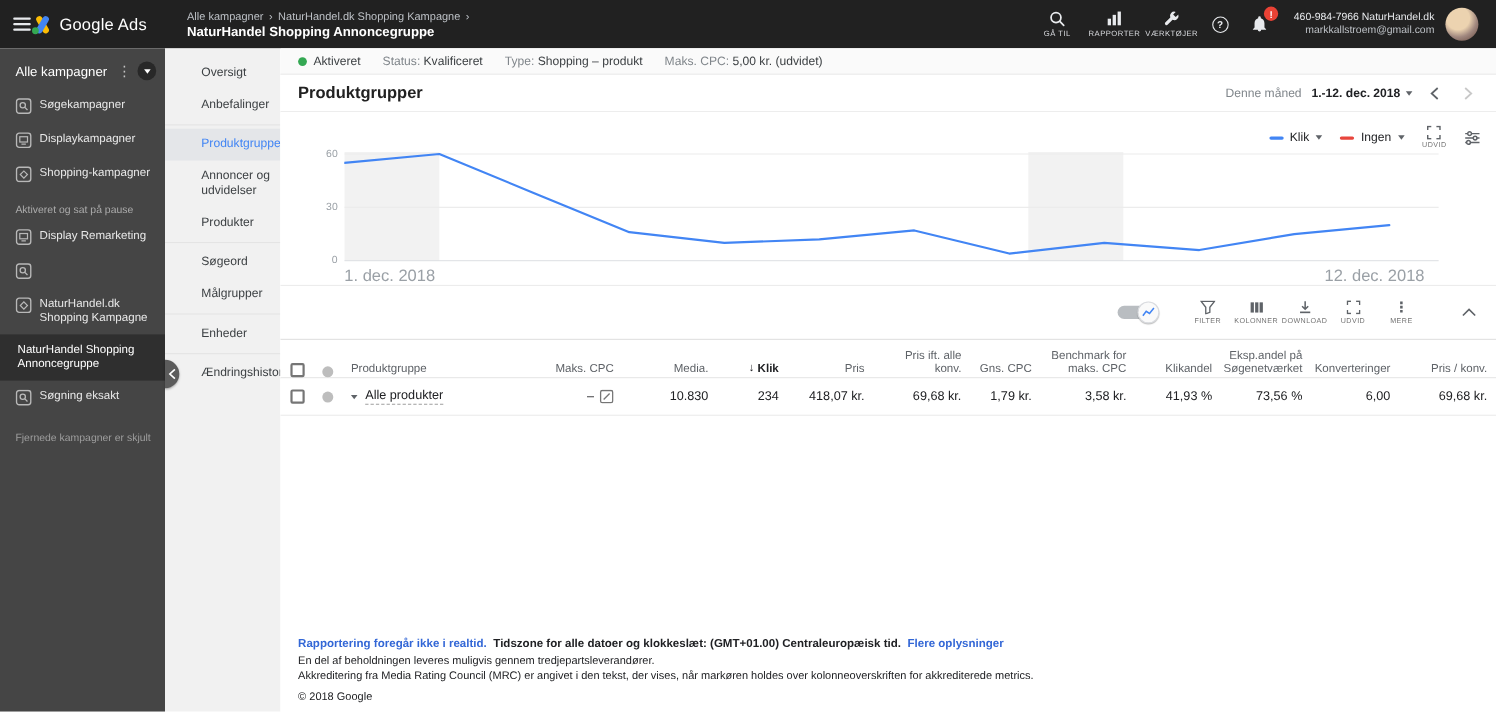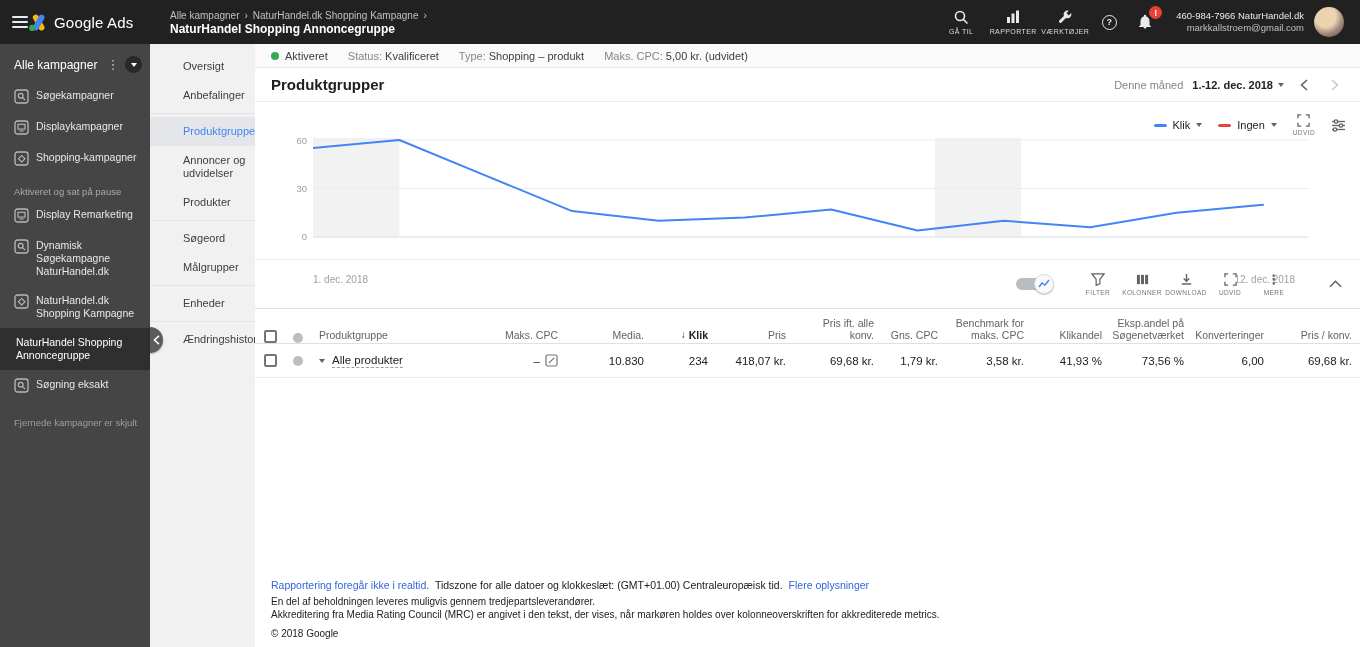--- a/index.html
+++ b/index.html
@@ -70,21 +70,21 @@
   .nav-chev{width:22px;height:22px;display:flex;align-items:center;justify-content:center;cursor:pointer;}
 
   .chart-sec{height:158px;flex:0 0 158px;position:relative;border-bottom:1px solid #ececec;background:#fff;}
   .chart-controls{position:absolute;top:12px;right:14px;display:flex;align-items:center;gap:16px;}
   .metric-chip{display:flex;align-items:center;gap:6px;cursor:pointer;font-size:11px;color:#202124;}
   .swatch{width:13px;height:3px;border-radius:1.5px;display:inline-block;background:#999;}
   .chart-btn{display:flex;flex-direction:column;align-items:center;gap:2px;cursor:pointer;color:#5f6368;}
   .lab{font-size:6.5px;letter-spacing:.4px;color:#757575;white-space:nowrap;}
   .ytick{position:absolute;width:22px;text-align:right;font-size:9.5px;color:#9aa0a6;left:30px;}
   #chart-svg{position:absolute;left:58px;top:36px;}
-  .xlab{position:absolute;font-size:10px;color:#9aa0a6;top:140px;margin-top:32px;}
+  .xlab{position:absolute;font-size:15px;color:#9aa0a6;top:140px;}
 
   .toolbar{height:48px;flex:0 0 48px;display:flex;align-items:center;justify-content:flex-end;padding:0 8px 0 16px;background:#fff;}
   .chart-toggle{display:flex;align-items:center;margin-right:22px;cursor:pointer;position:relative;width:38px;height:20px;}
   .toggle-track{position:absolute;left:0;top:4px;width:32px;height:12px;background:#b9bdc1;border-radius:6px;}
   .toggle-knob{position:absolute;right:0;top:0;width:20px;height:20px;border-radius:50%;background:#fafafa;border:1px solid #dadce0;box-shadow:0 1px 1px rgba(0,0,0,.25);display:flex;align-items:center;justify-content:center;}
   .tool-btn{width:44px;display:flex;flex-direction:column;align-items:center;gap:3px;cursor:pointer;color:#5f6368;}
   .more-glyph{font-size:13px;line-height:13px;color:#5f6368;font-weight:bold;}
   .collapse-up{margin-left:22px;width:34px;display:flex;align-items:center;justify-content:center;cursor:pointer;}
 
   .tbl-header{display:flex;align-items:flex-end;border-top:1px solid #e0e0e0;border-bottom:1px solid #e0e0e0;min-height:36px;font-size:10.5px;line-height:12px;color:#5f6368;background:#fff;}
@@ -107,21 +107,21 @@
   .col-pkonv{width:88px;flex:0 0 88px;}
   .checkbox{width:13px;height:13px;border:2px solid #757575;border-radius:2px;cursor:pointer;display:inline-block;background:#fff;}
   .dot-gray{width:10px;height:10px;border-radius:50%;background:#bdbdbd;display:inline-block;}
   .hdr-klik{font-weight:bold;color:#202124;}
   .sort-glyph{font-size:10px;color:#202124;margin-right:3px;}
   .expander{margin-right:7px;cursor:pointer;display:inline-flex;}
   .name-text{border-bottom:1px dashed #9e9e9e;padding-bottom:1px;cursor:pointer;}
   .cpc-dash{margin-right:5px;}
 
   .foot{margin-top:auto;padding:0 16px 8px;}
-  .f1{font-size:10.5px;color:#202124;margin-bottom:5px;}
+  .f1{font-size:10.5px;color:#202124;margin-bottom:5px;font-weight:bold;}
   .f1 span{margin-right:3px;}
   .flink{color:#3367d6;cursor:pointer;}
   .f2{font-size:10px;color:#202124;line-height:12.5px;}
   .fcopy{font-size:10px;color:#202124;margin-top:7px;}
 </style>
 </head>
 <body>
 
 <div class="app">
 
@@ -233,21 +233,20 @@
           <line x1="5.5" y1="11" x2="9.5" y2="11" stroke="#b8b8b8" stroke-width="1.1"></line>
         </svg>
         <span>Display Remarketing</span>
       </div>
       <div class="sb-item">
         <svg width="15" height="15" viewBox="0 0 15 15">
           <rect x="1" y="1" width="13" height="13" rx="2.5" fill="none" stroke="#b8b8b8" stroke-width="1.3"></rect>
           <circle cx="6.7" cy="6.7" r="2.4" fill="none" stroke="#b8b8b8" stroke-width="1.2"></circle>
           <line x1="8.6" y1="8.6" x2="11" y2="11" stroke="#b8b8b8" stroke-width="1.2"></line>
         </svg>
-        <span>Dynamisk Søgekampagne NaturHandel.dk</span>
       </div>
       <div class="sb-item">
         <svg width="15" height="15" viewBox="0 0 15 15">
           <rect x="1" y="1" width="13" height="13" rx="2.5" fill="none" stroke="#b8b8b8" stroke-width="1.3"></rect>
           <rect x="5.4" y="5.4" width="4.6" height="4.6" fill="none" stroke="#b8b8b8" stroke-width="1.1" transform="rotate(45 7.7 7.7)"></rect>
         </svg>
         <span>NaturHandel.dk Shopping Kampagne</span>
       </div>
       <div class="sb-item selected indent">
         <span>NaturHandel Shopping Annoncegruppe</span>

